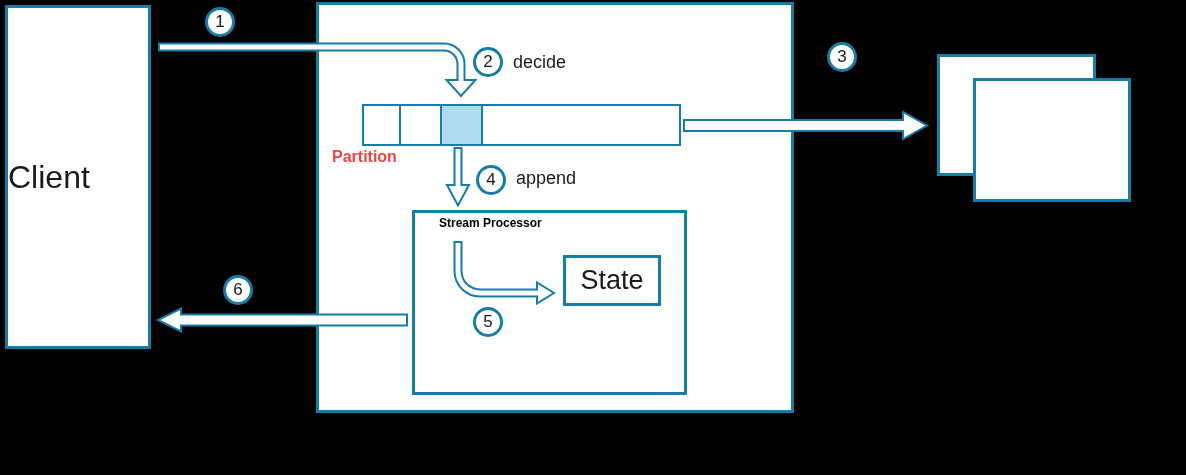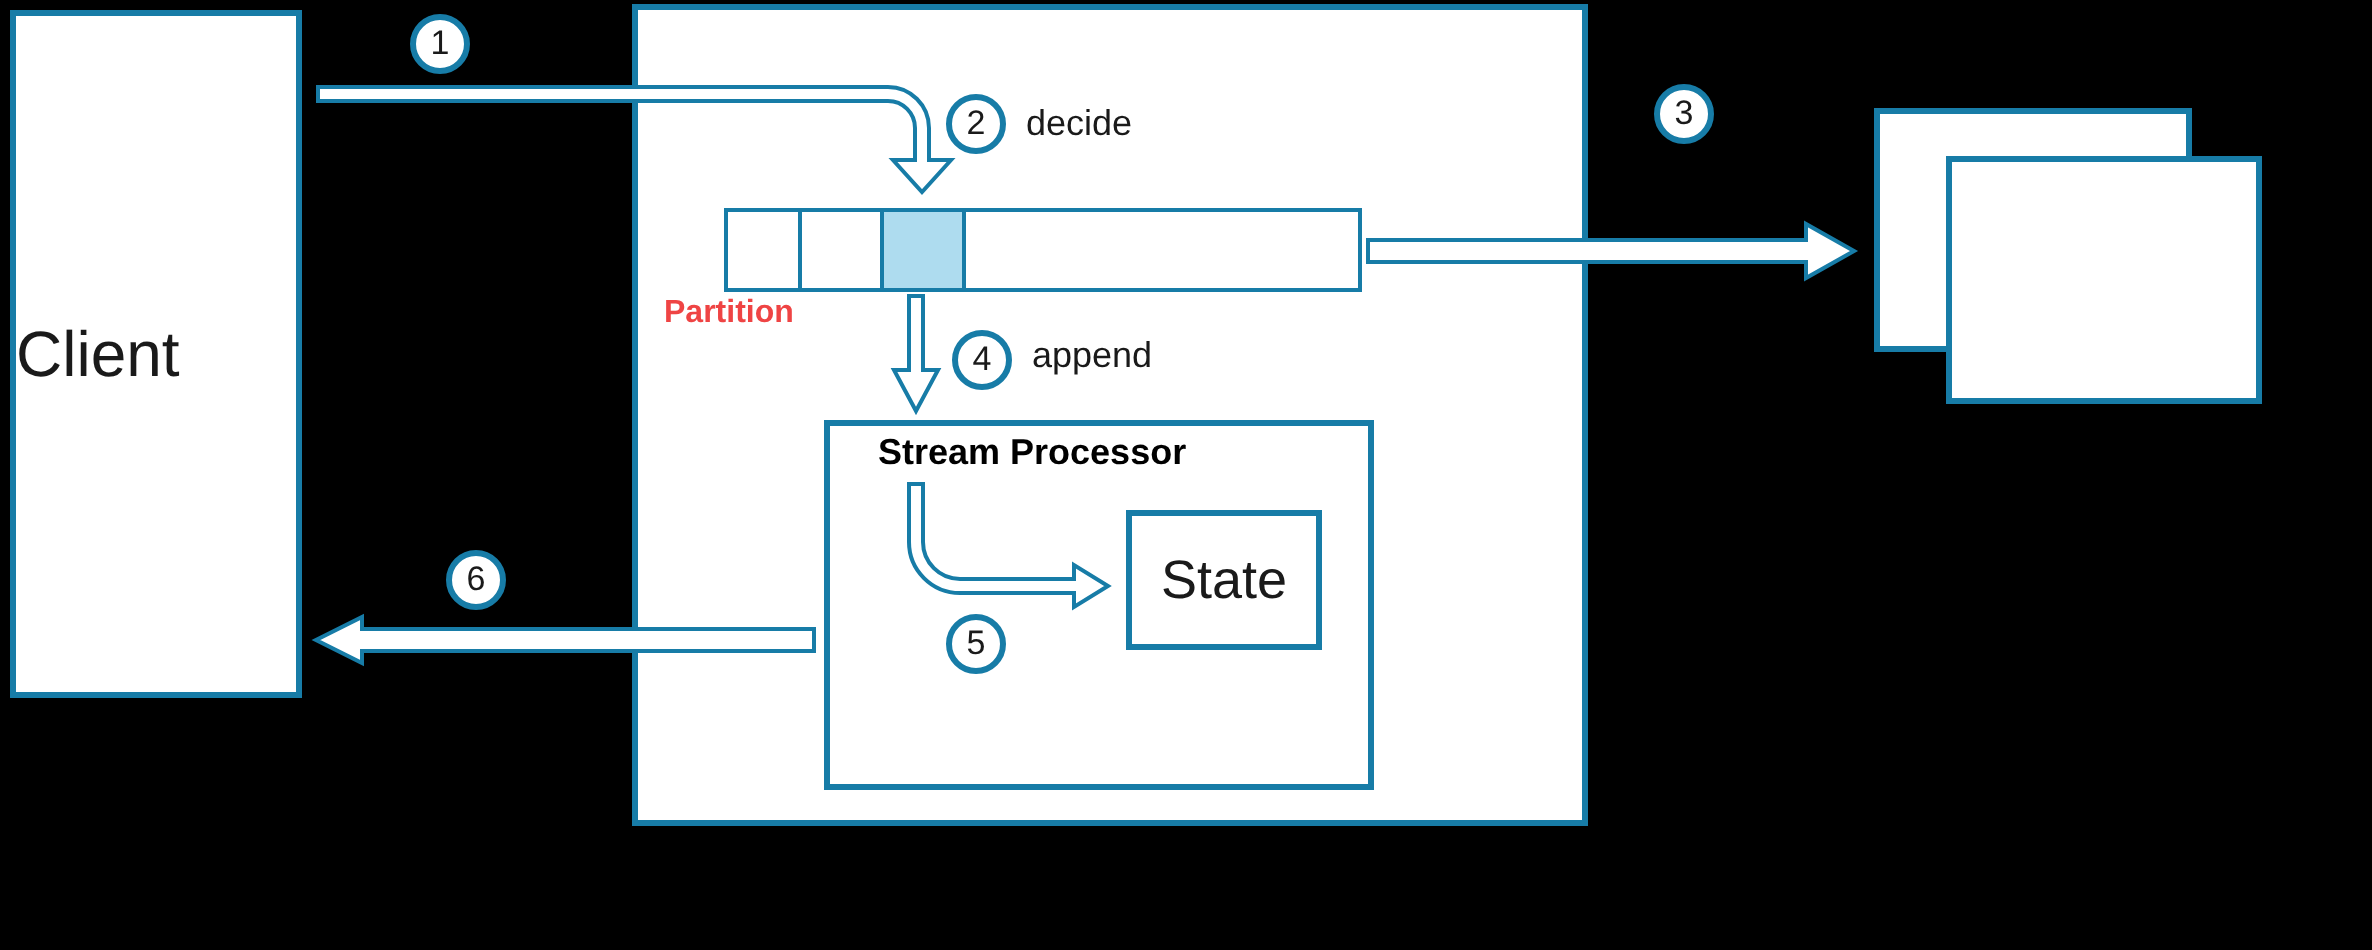--- a/index.html
+++ b/index.html
@@ -17,23 +17,23 @@
   .client-label { font-size:32px; color:#1a1a1a; }
   .main-box { left:316px; top:2px; width:478px; height:411px; }
   .partition-bar { left:362px; top:104px; width:319px; height:42px; border-width:2px; z-index:3; }
   .partition-divider { position:absolute; top:0; width:2px; height:100%; background:#177CA7; }
   .partition-highlight { position:absolute; top:0; left:76px; width:43px; height:100%;
     background:#AEDCEF; border-left:2px solid #177CA7; border-right:2px solid #177CA7;
     box-sizing:border-box; }
   .partition-label { position:absolute; left:332px; top:148px; font-size:16px;
     font-weight:bold; color:#ef4444; z-index:4; }
   .sp-box { left:412px; top:210px; width:275px; height:185px; z-index:3; }
-  .sp-title { position:absolute; left:439px; top:216px; font-size:18px;
+  .sp-title { position:absolute; left:439px; top:216px; font-size:12px;
     font-weight:bold; color:#000; z-index:4; }
-  .state-box { left:563px; top:255px; width:98px; height:70px; z-index:4;
+  .state-box { left:563px; top:255px; width:98px; height:51px; z-index:4;
     display:flex; align-items:center; justify-content:center; }
   .state-label { font-size:27px; color:#1a1a1a; }
   .consumer-back { left:937px; top:54px; width:159px; height:122px; }
   .consumer-front { left:973px; top:78px; width:158px; height:124px; }
   .arrows { position:absolute; left:0; top:0; width:1186px; height:475px;
     z-index:5; pointer-events:none; }
   .arrows path { fill:#ffffff; stroke:#177CA7; stroke-width:2; }
   .step-badge {
     position:absolute; width:30px; height:30px; box-sizing:border-box;
     border:3px solid #177CA7; border-radius:50%; background:#ffffff;

